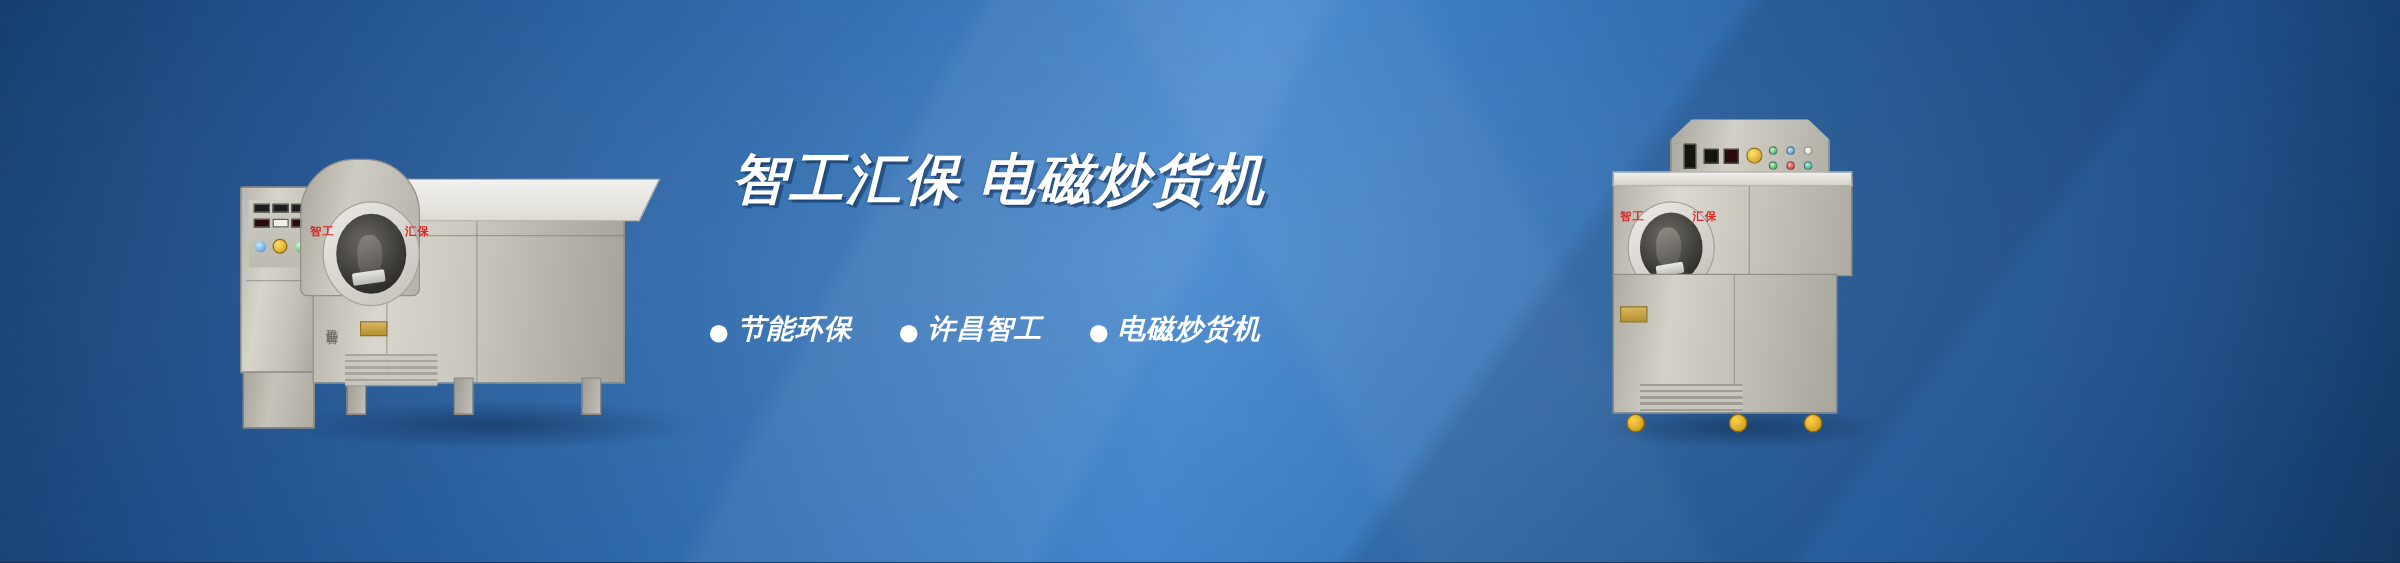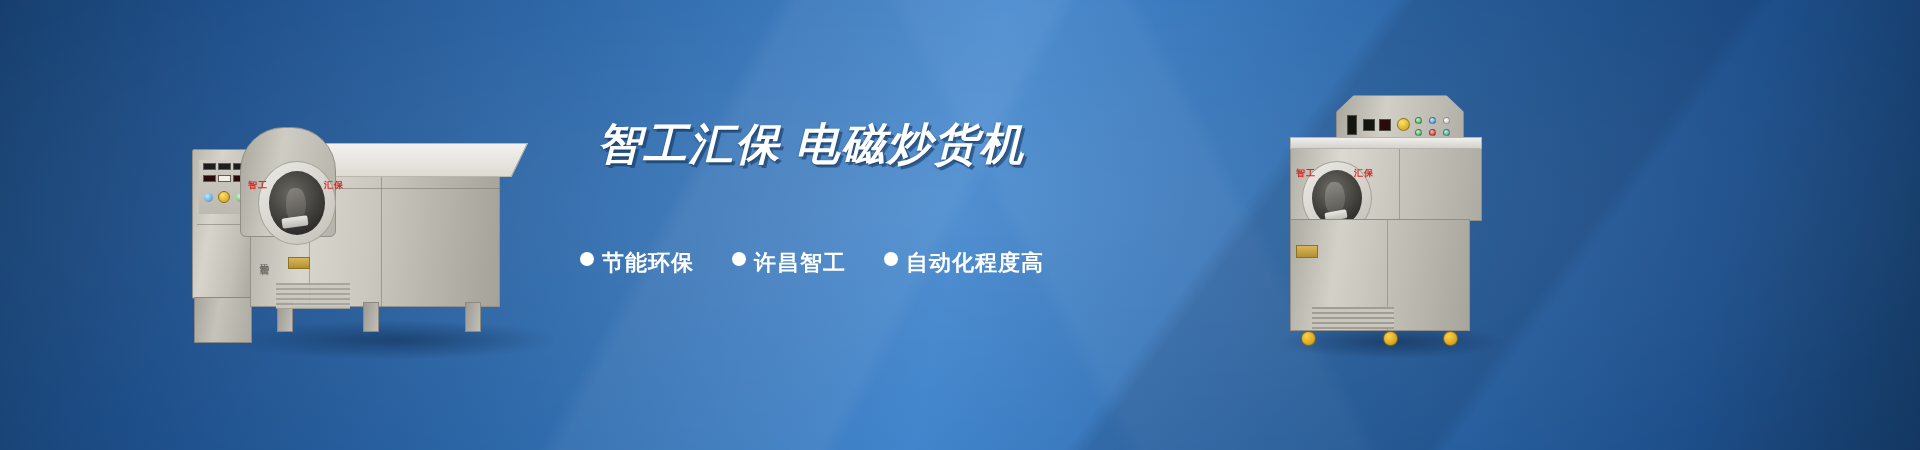--- a/index.html
+++ b/index.html
@@ -15,36 +15,36 @@
   .bg-diag-a{position:absolute;inset:0;
     background:linear-gradient(118deg,rgba(255,255,255,0) 36%,rgba(255,255,255,.055) 37%,rgba(255,255,255,.055) 49%,rgba(255,255,255,0) 50%);}
   .bg-diag-b{position:absolute;inset:0;
     background:linear-gradient(62deg,rgba(255,255,255,0) 52%,rgba(255,255,255,.04) 53%,rgba(255,255,255,.04) 63%,rgba(255,255,255,0) 64%);}
   .bg-diag-c{position:absolute;inset:0;
     background:linear-gradient(126deg,rgba(10,35,70,0) 62%,rgba(10,35,70,.18) 63%,rgba(10,35,70,.18) 78%,rgba(10,35,70,0) 79%);}
   .bg-vig{position:absolute;inset:0;
     background:radial-gradient(125% 155% at 48% 46%,rgba(255,255,255,.10) 0%,rgba(255,255,255,0) 46%,rgba(5,28,58,.42) 100%);}
 
   
-  .copy{position:absolute;left:572px;top:108px;width:470px;height:230px;}
+  .copy{position:absolute;left:560px;top:108px;width:470px;height:230px;}
   .headline{
     position:absolute;left:25px;top:14px;
     font-size:44px;line-height:1;font-weight:bold;color:#ffffff;
     letter-spacing:2px;font-style:italic;white-space:nowrap;
     text-shadow:3px 3px 0 rgba(17,52,95,.55), 0 1px 2px rgba(10,34,68,.6);
   }
   .ribbon{
     position:absolute;left:46px;top:76px;
     background:#ef4a4a;border-radius:22px;
     padding:8px 22px 9px 22px;white-space:nowrap;
     box-shadow:0 2px 6px rgba(12,40,75,.35);
   }
   .ribbon-text{font-size:22px;line-height:1;font-weight:bold;color:#ffffff;letter-spacing:1px;}
   .bullets{position:absolute;left:8px;top:144px;display:flex;align-items:center;gap:38px;white-space:nowrap;}
-  .bullet{display:flex;align-items:flex-start;gap:8px;}
+  .bullet{display:flex;align-items:flex-end;gap:8px;font-style:italic;}
   .dot{width:14px;height:14px;border-radius:50%;background:#ffffff;flex:none;}
   .bullet-label{font-size:22px;line-height:1;font-weight:bold;color:#ffffff;letter-spacing:1px;}
 
   
   .machine{position:absolute;}
 
   
   #machine-left{left:180px;top:105px;width:380px;height:235px;}
   .ml-panel{position:absolute;left:12px;top:44px;width:62px;height:150px;
     background:linear-gradient(100deg,#b9b6ae,#d7d4cc 35%,#c3c0b8 70%,#a9a69e);
@@ -186,21 +186,21 @@
       <div class="bullet">
         <span class="dot"></span>
         <span class="bullet-label">节能环保</span>
       </div>
       <div class="bullet">
         <span class="dot"></span>
         <span class="bullet-label">许昌智工</span>
       </div>
       <div class="bullet">
         <span class="dot"></span>
-        <span class="bullet-label">自动化程度高</span>
+        <span class="bullet-label">电磁炒货机</span>
       </div>
     </div>
   </div>
 
   <div class="shadow" style="left:1278px;top:325px;width:230px;height:34px;"></div>
 
   <div class="machine" id="machine-right">
 
     <div class="mr-head">
       <div class="mr-ctl">

